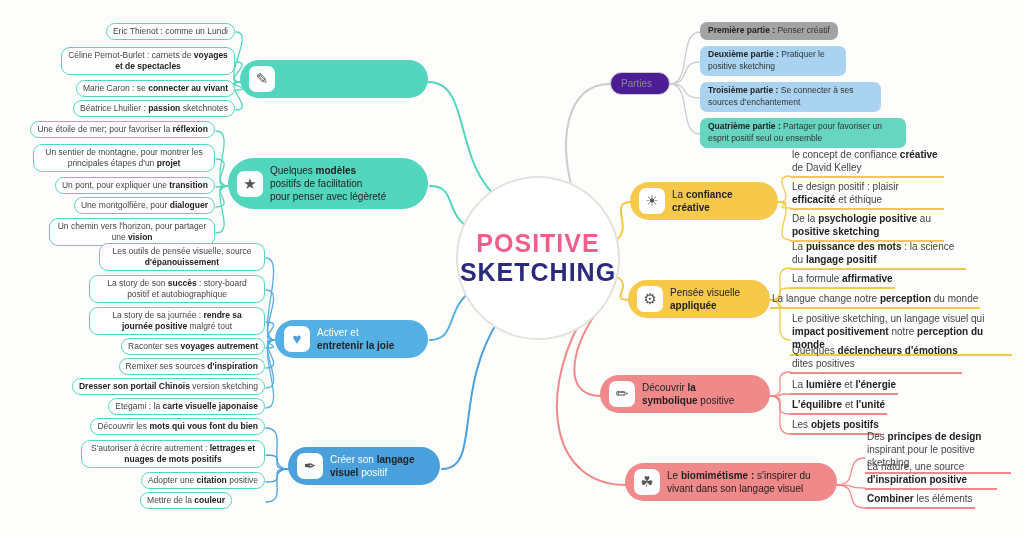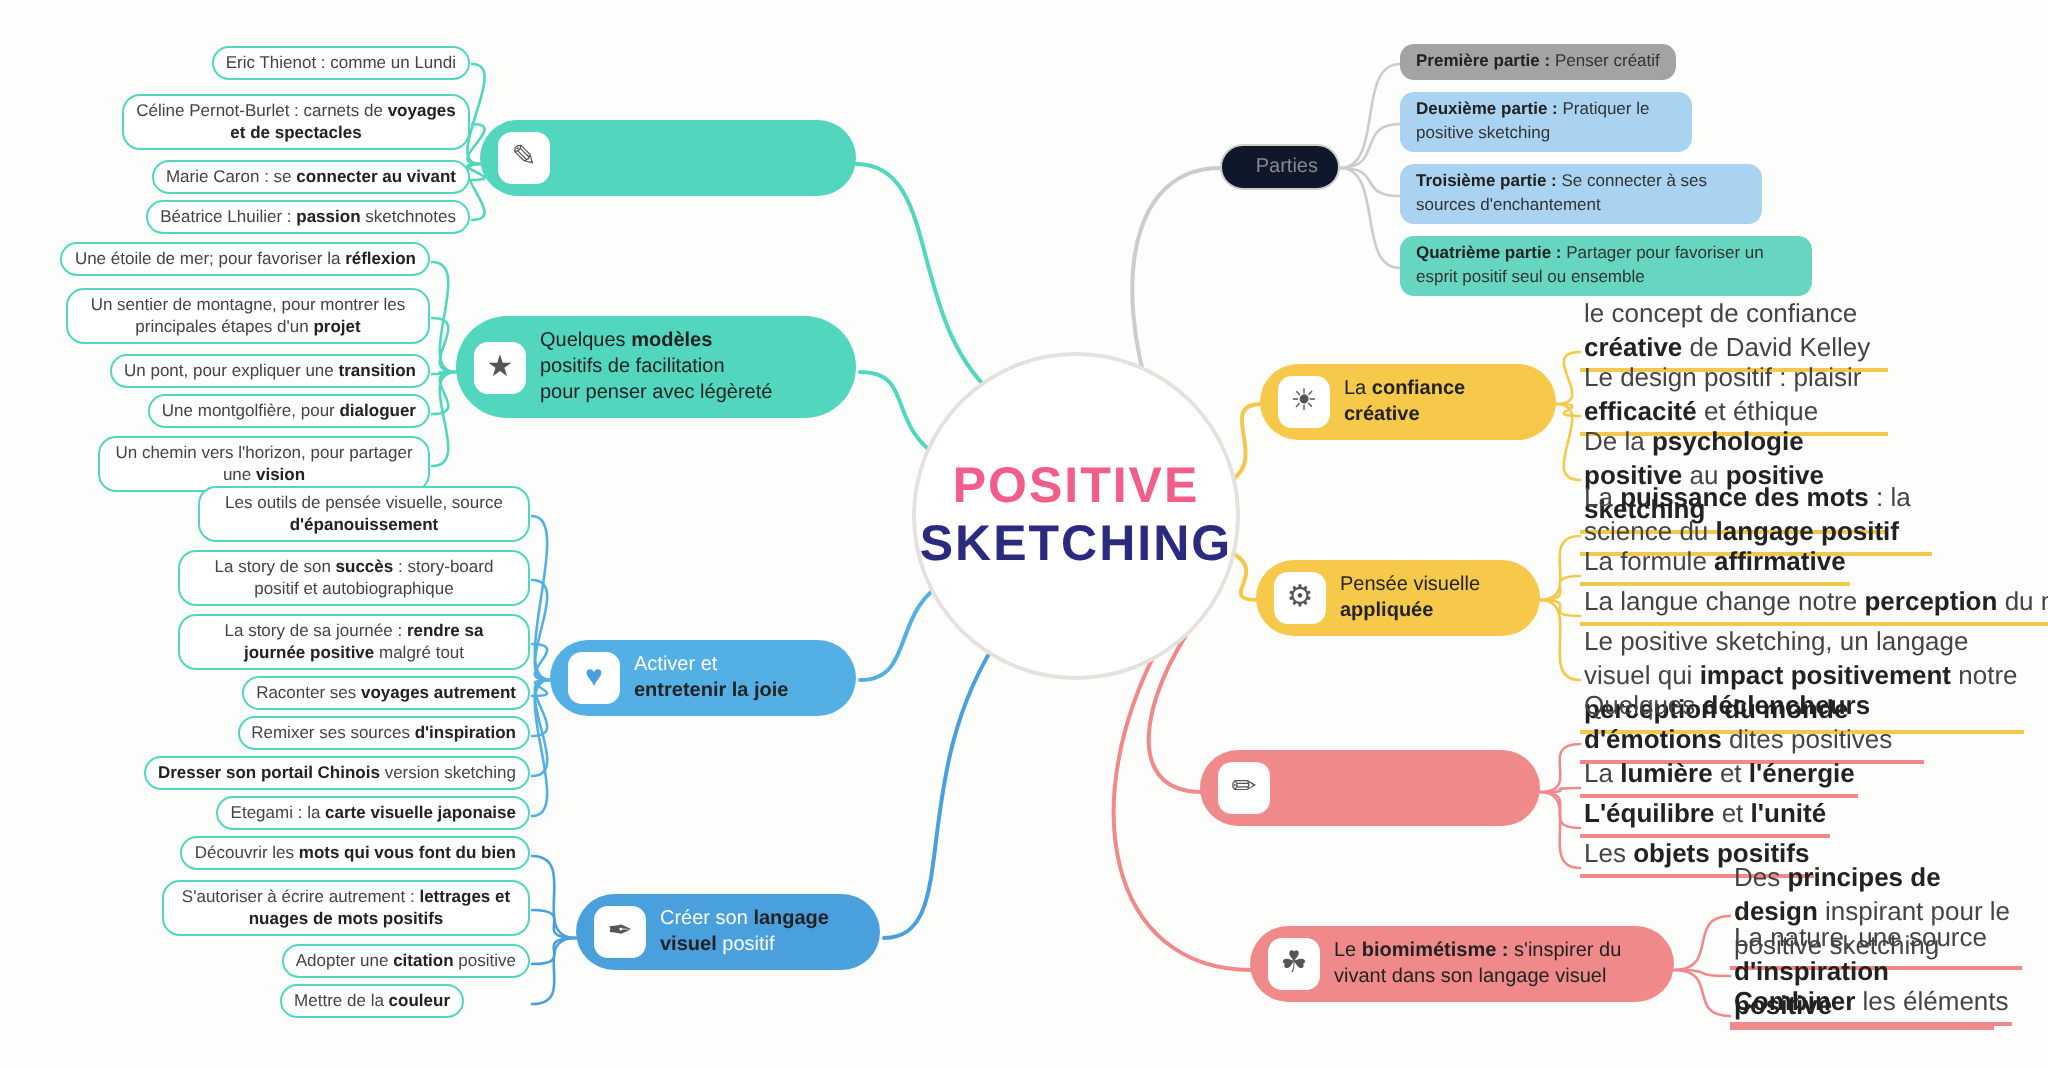--- a/index.html
+++ b/index.html
@@ -31,32 +31,32 @@
   .pill .icon{
     width:26px;height:26px;background:#fff;border-radius:7px;flex:none;
     display:flex;align-items:center;justify-content:center;font-size:15px;color:#555;
   }
   .pill-teal{background:#52d6bd;}
   .pill-blue{background:#54b0e4;color:#fff;}
   .pill-blue .icon{color:#4a9fdd;}
   .pill-blue2{background:#4a9fdd;color:#fff;}
   .pill-yellow{background:#f6c94b;}
   .pill-salmon{background:#f08a8a;}
-  .pill-parties{background:#0f172a;border:1px solid #cfcfcf;color:#8a8a8a;
-    padding:4px 10px;justify-content:flex-end;font-size:10px;}
+  .pill-parties{background:#4c1d95;border:1px solid #cfcfcf;color:#8a8a8a;
+    padding:4px 10px;justify-content:flex-start;font-size:10px;}
 
   
   .leaf-box{
     position:absolute;background:#fff;border:1px solid #52d6bd;border-radius:9px;
     font-size:8.5px;line-height:1.32;text-align:center;padding:2px 6px;
     z-index:1;color:#444;box-sizing:content-box;
   }
   
   .leaf-line{
-    position:absolute;font-size:13px;line-height:1.32;padding:0 2px 2px 2px;
+    position:absolute;font-size:10px;line-height:1.32;padding:0 2px 2px 2px;
     border-bottom:2px solid;z-index:1;color:#444;
   }
   .u-yellow{border-color:#f2c94c;}
   .u-pink{border-color:#f08a8a;}
   
   .part-leaf{
     position:absolute;border-radius:7px;font-size:8.5px;line-height:1.4;
     padding:3px 8px;z-index:1;color:#333;
   }
   .nowrap{white-space:nowrap;}
@@ -185,25 +185,26 @@
 <div class="leaf-line u-yellow" style="left:790px;top:148px;width:150px">le concept de confiance <b>créative</b> de David Kelley</div>
 <div class="leaf-line u-yellow" style="left:790px;top:180px;width:150px">Le design positif : plaisir <b>efficacité</b> et éthique</div>
 <div class="leaf-line u-yellow" style="left:790px;top:212px;width:150px">De la <b>psychologie positive</b> au <b>positive sketching</b></div>
 
 <div class="pill pill-yellow" style="left:628px;top:280px;width:142px">
   <span class="icon">⚙</span>
   <span>Pensée visuelle<br><b>appliquée</b></span>
 </div>
 <div class="leaf-line u-yellow" style="left:790px;top:240px;width:172px">La <b>puissance des mots</b> : la science du <b>langage positif</b></div>
 <div class="leaf-line u-yellow nowrap" style="left:790px;top:272px">La formule <b>affirmative</b></div>
-<div class="leaf-line u-yellow nowrap" style="left:790px;top:292px">La langue change notre <b>perception</b> du monde</div>
+<div class="leaf-line u-yellow nowrap" style="left:770px;top:292px">La langue change notre <b>perception</b> du monde</div>
 <div class="leaf-line u-yellow" style="left:790px;top:312px;width:218px">Le positive sketching, un langage visuel qui <b>impact positivement</b> notre <b>perception du monde</b></div>
 
 <div class="pill pill-salmon" style="left:600px;top:375px;width:170px">
   <span class="icon">✏</span>
+  <span>Découvrir <b>la</b><br><b>symbolique</b> positive</span>
 </div>
 <div class="leaf-line u-pink" style="left:790px;top:344px;width:168px">Quelques <b>déclencheurs d'émotions</b> dites positives</div>
 <div class="leaf-line u-pink nowrap" style="left:790px;top:378px">La <b>lumière</b> et <b>l'énergie</b></div>
 <div class="leaf-line u-pink nowrap" style="left:790px;top:398px"><b>L'équilibre</b> et <b>l'unité</b></div>
 <div class="leaf-line u-pink nowrap" style="left:790px;top:418px">Les <b>objets positifs</b></div>
 
 <div class="pill pill-salmon" style="left:625px;top:463px;width:212px">
   <span class="icon">☘</span>
   <span>Le <b>biomimétisme :</b> s'inspirer du<br>vivant dans son langage visuel</span>
 </div>

